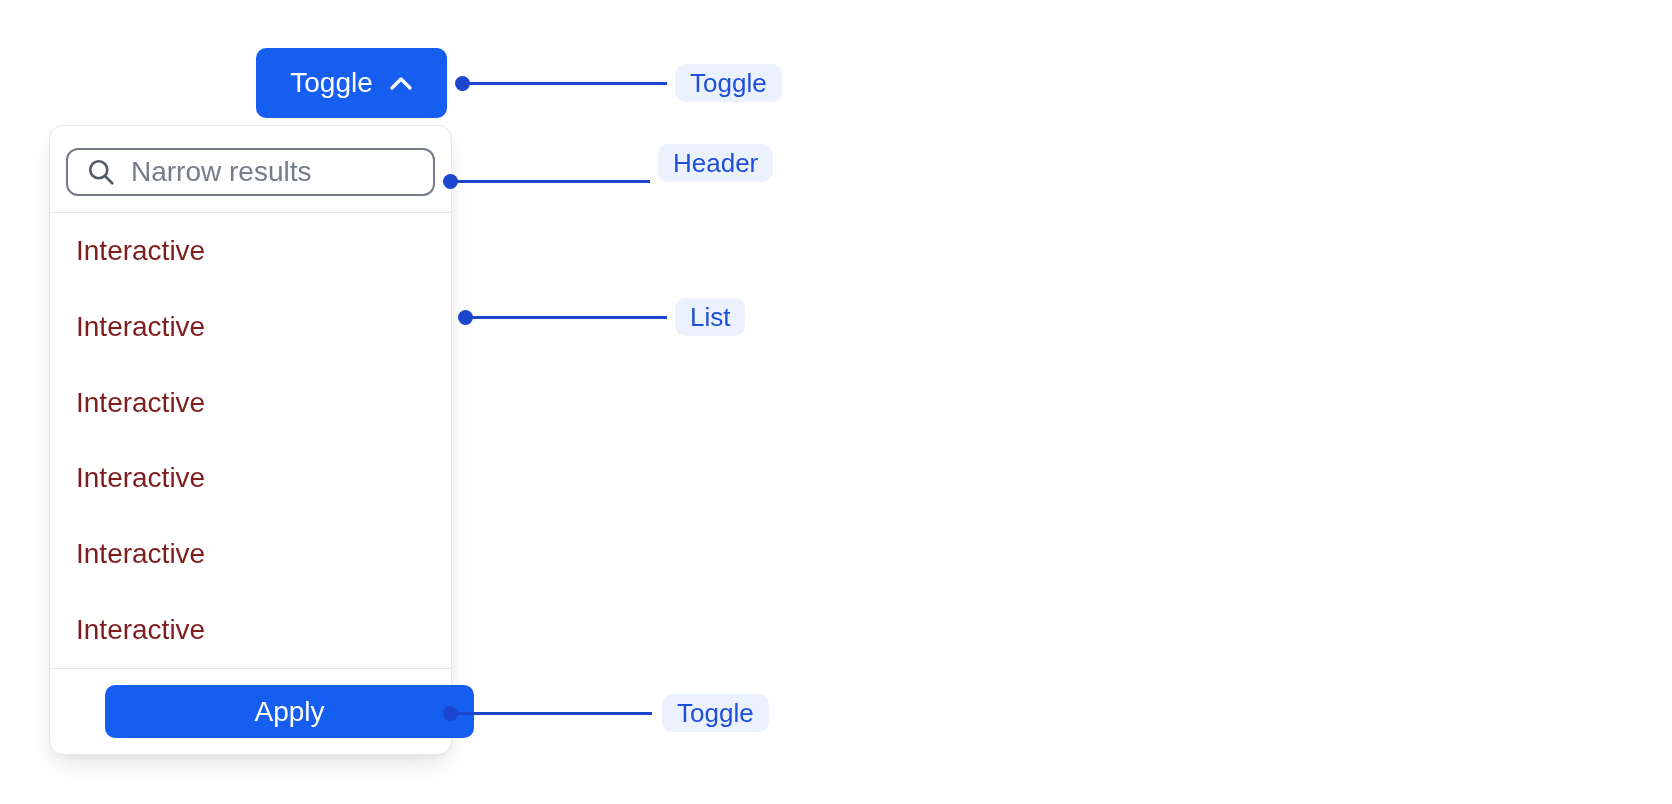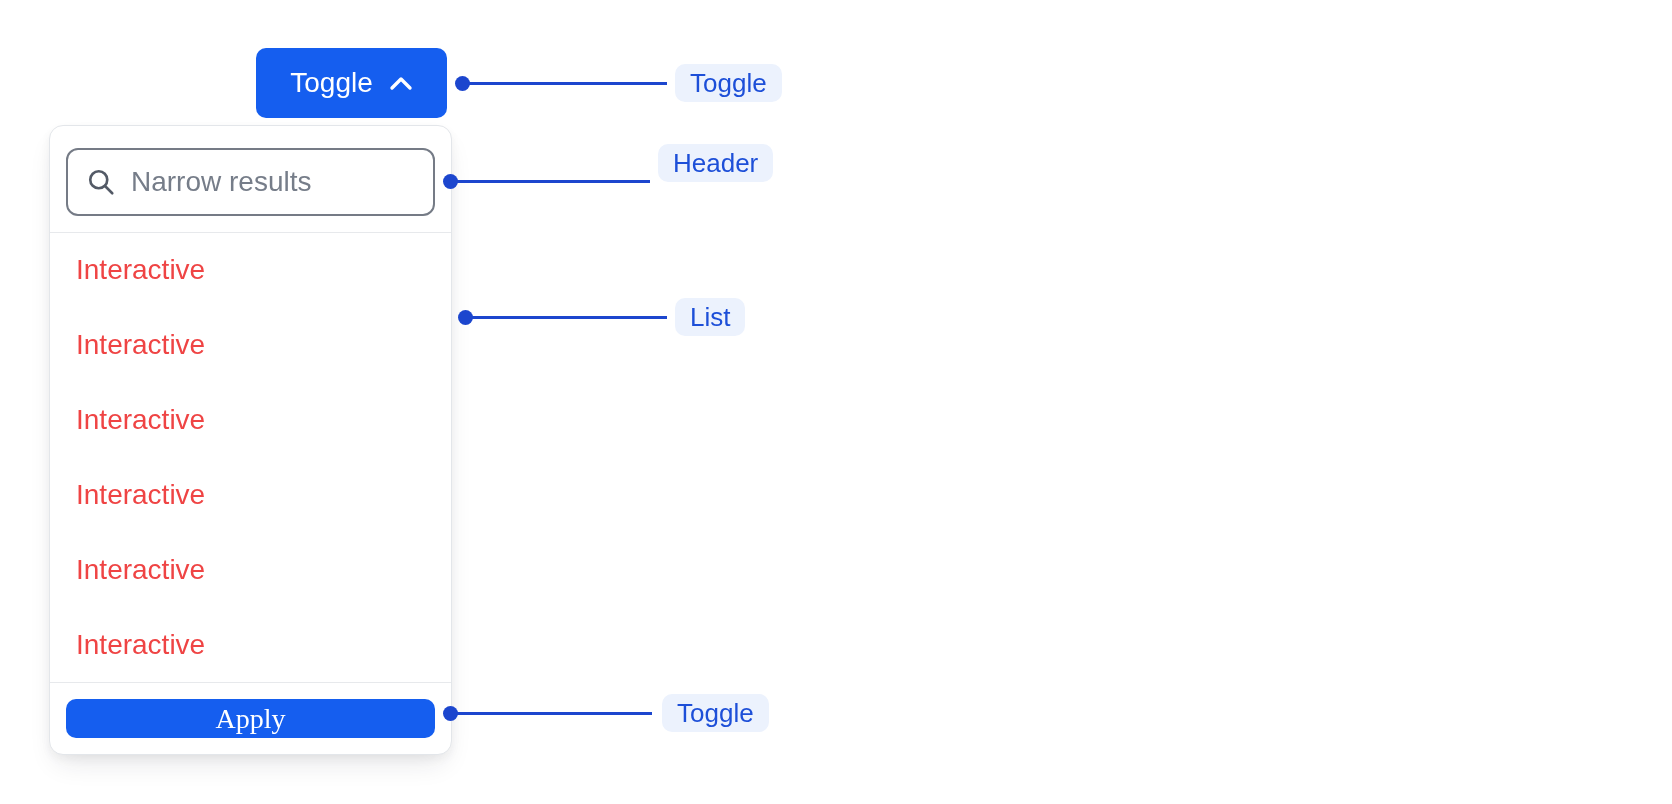--- a/index.html
+++ b/index.html
@@ -32,53 +32,54 @@
     border-radius:14px;
     box-shadow:0 14px 28px -8px rgba(30,35,48,0.12), 0 4px 10px rgba(30,35,48,0.05);
     display:flex; flex-direction:column;
   }
   .panel-header {
     padding:22px 16px 16px 16px;
     border-bottom:1px solid #E7E9EC;
   }
   .search-box {
     display:flex; align-items:center; gap:15px;
-    height:68px;
+    height:48px;
     border:2px solid #757B86; border-radius:12px;
     padding:0 18px;
     background:#ffffff;
   }
   .search-box svg { flex:0 0 auto; display:block; }
   .search-input {
     flex:1; min-width:0;
     border:none; outline:none; background:transparent;
     font-size:28px; color:#3A4150;
     font-family:"Liberation Sans", sans-serif;
   }
   .search-input::placeholder { color:#767D89; opacity:1; }
 
   .list { flex:1; display:flex; flex-direction:column; overflow:hidden; }
   .list-item {
     flex:1;
     display:flex; align-items:center;
     padding:0 26px;
-    font-size:28px; color:#ef4444;
+    font-size:28px; color:#7f1d1d;
     cursor:pointer;
   }
 
   .panel-footer {
     border-top:1px solid #E7E9EC;
     padding:16px;
   }
   .apply-btn {
-    width:100%; height:39px;
+    width:100%; height:53px;
     background:#155EEF; border:none; border-radius:10px;
     color:#ffffff; font-size:28px; font-weight:500;
-    font-family:Liberation Serif, serif;
+    font-family:Liberation Sans, sans-serif;
     cursor:pointer;
+    margin-left:39px;
   }
 
   
   .conn-dot {
     position:absolute; width:15px; height:15px; border-radius:50%;
     background:#1C46CE;
   }
   .conn-line {
     position:absolute; height:3px; background:#1C46CE;
   }

